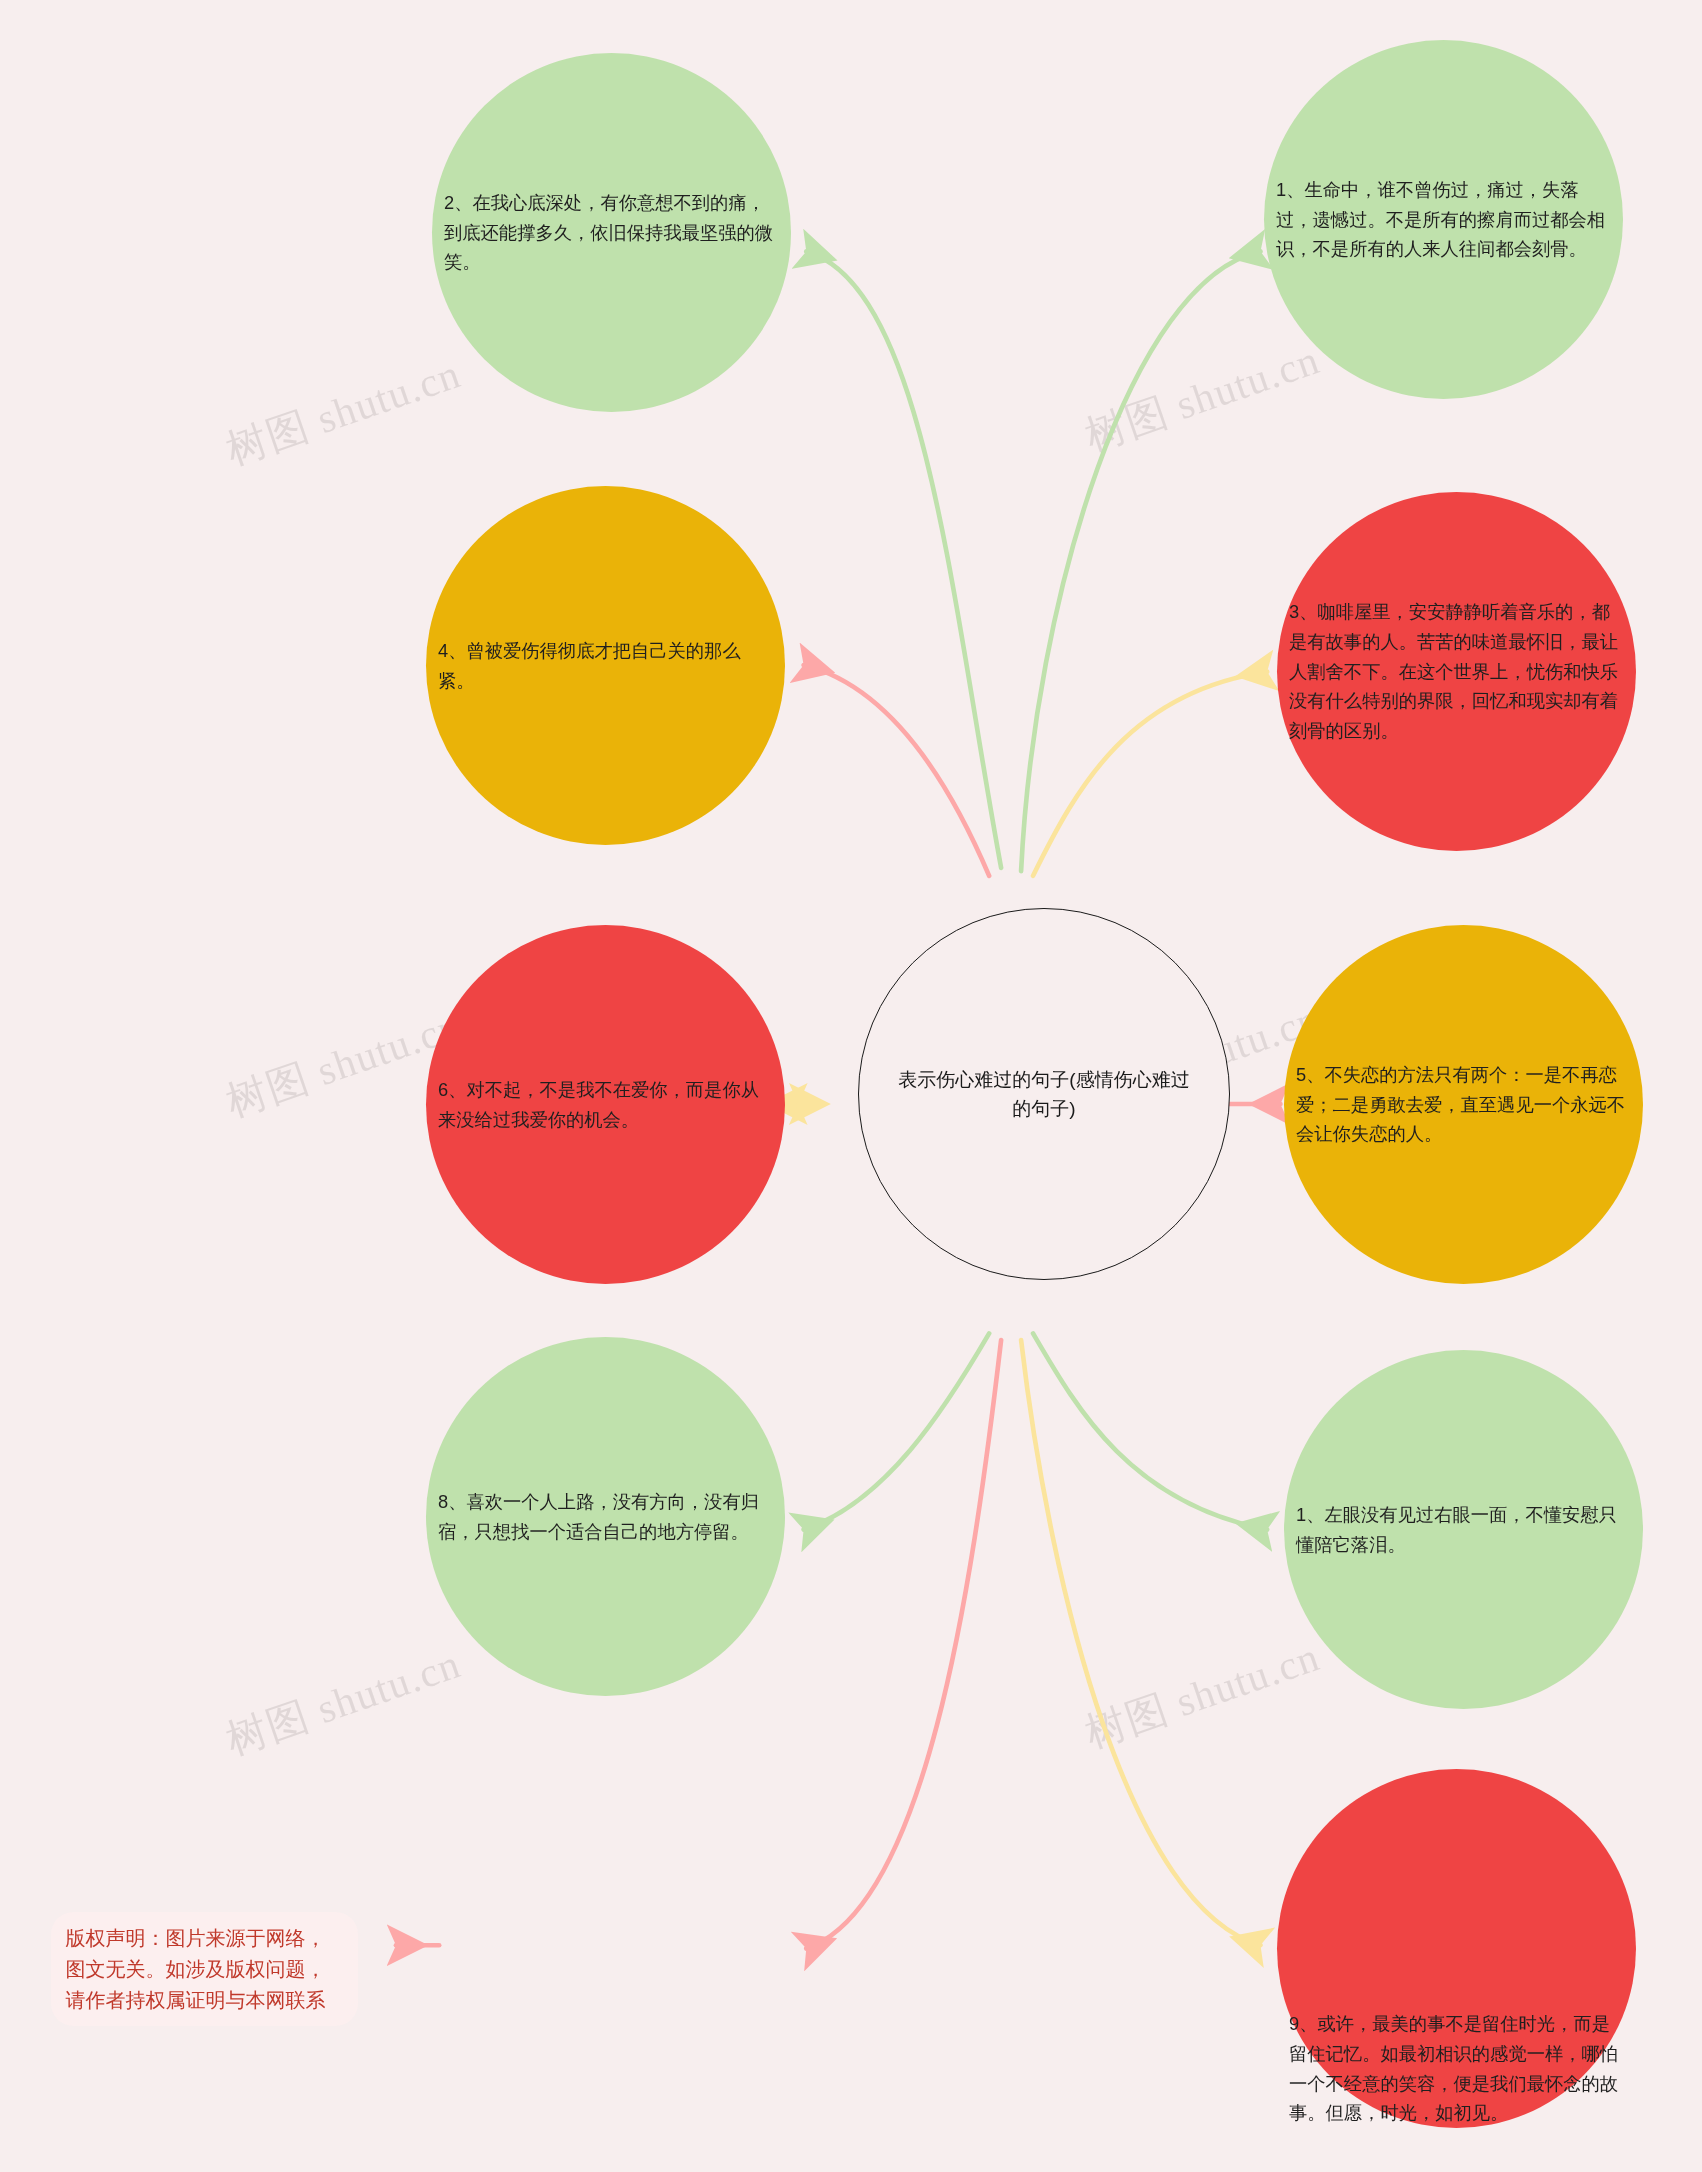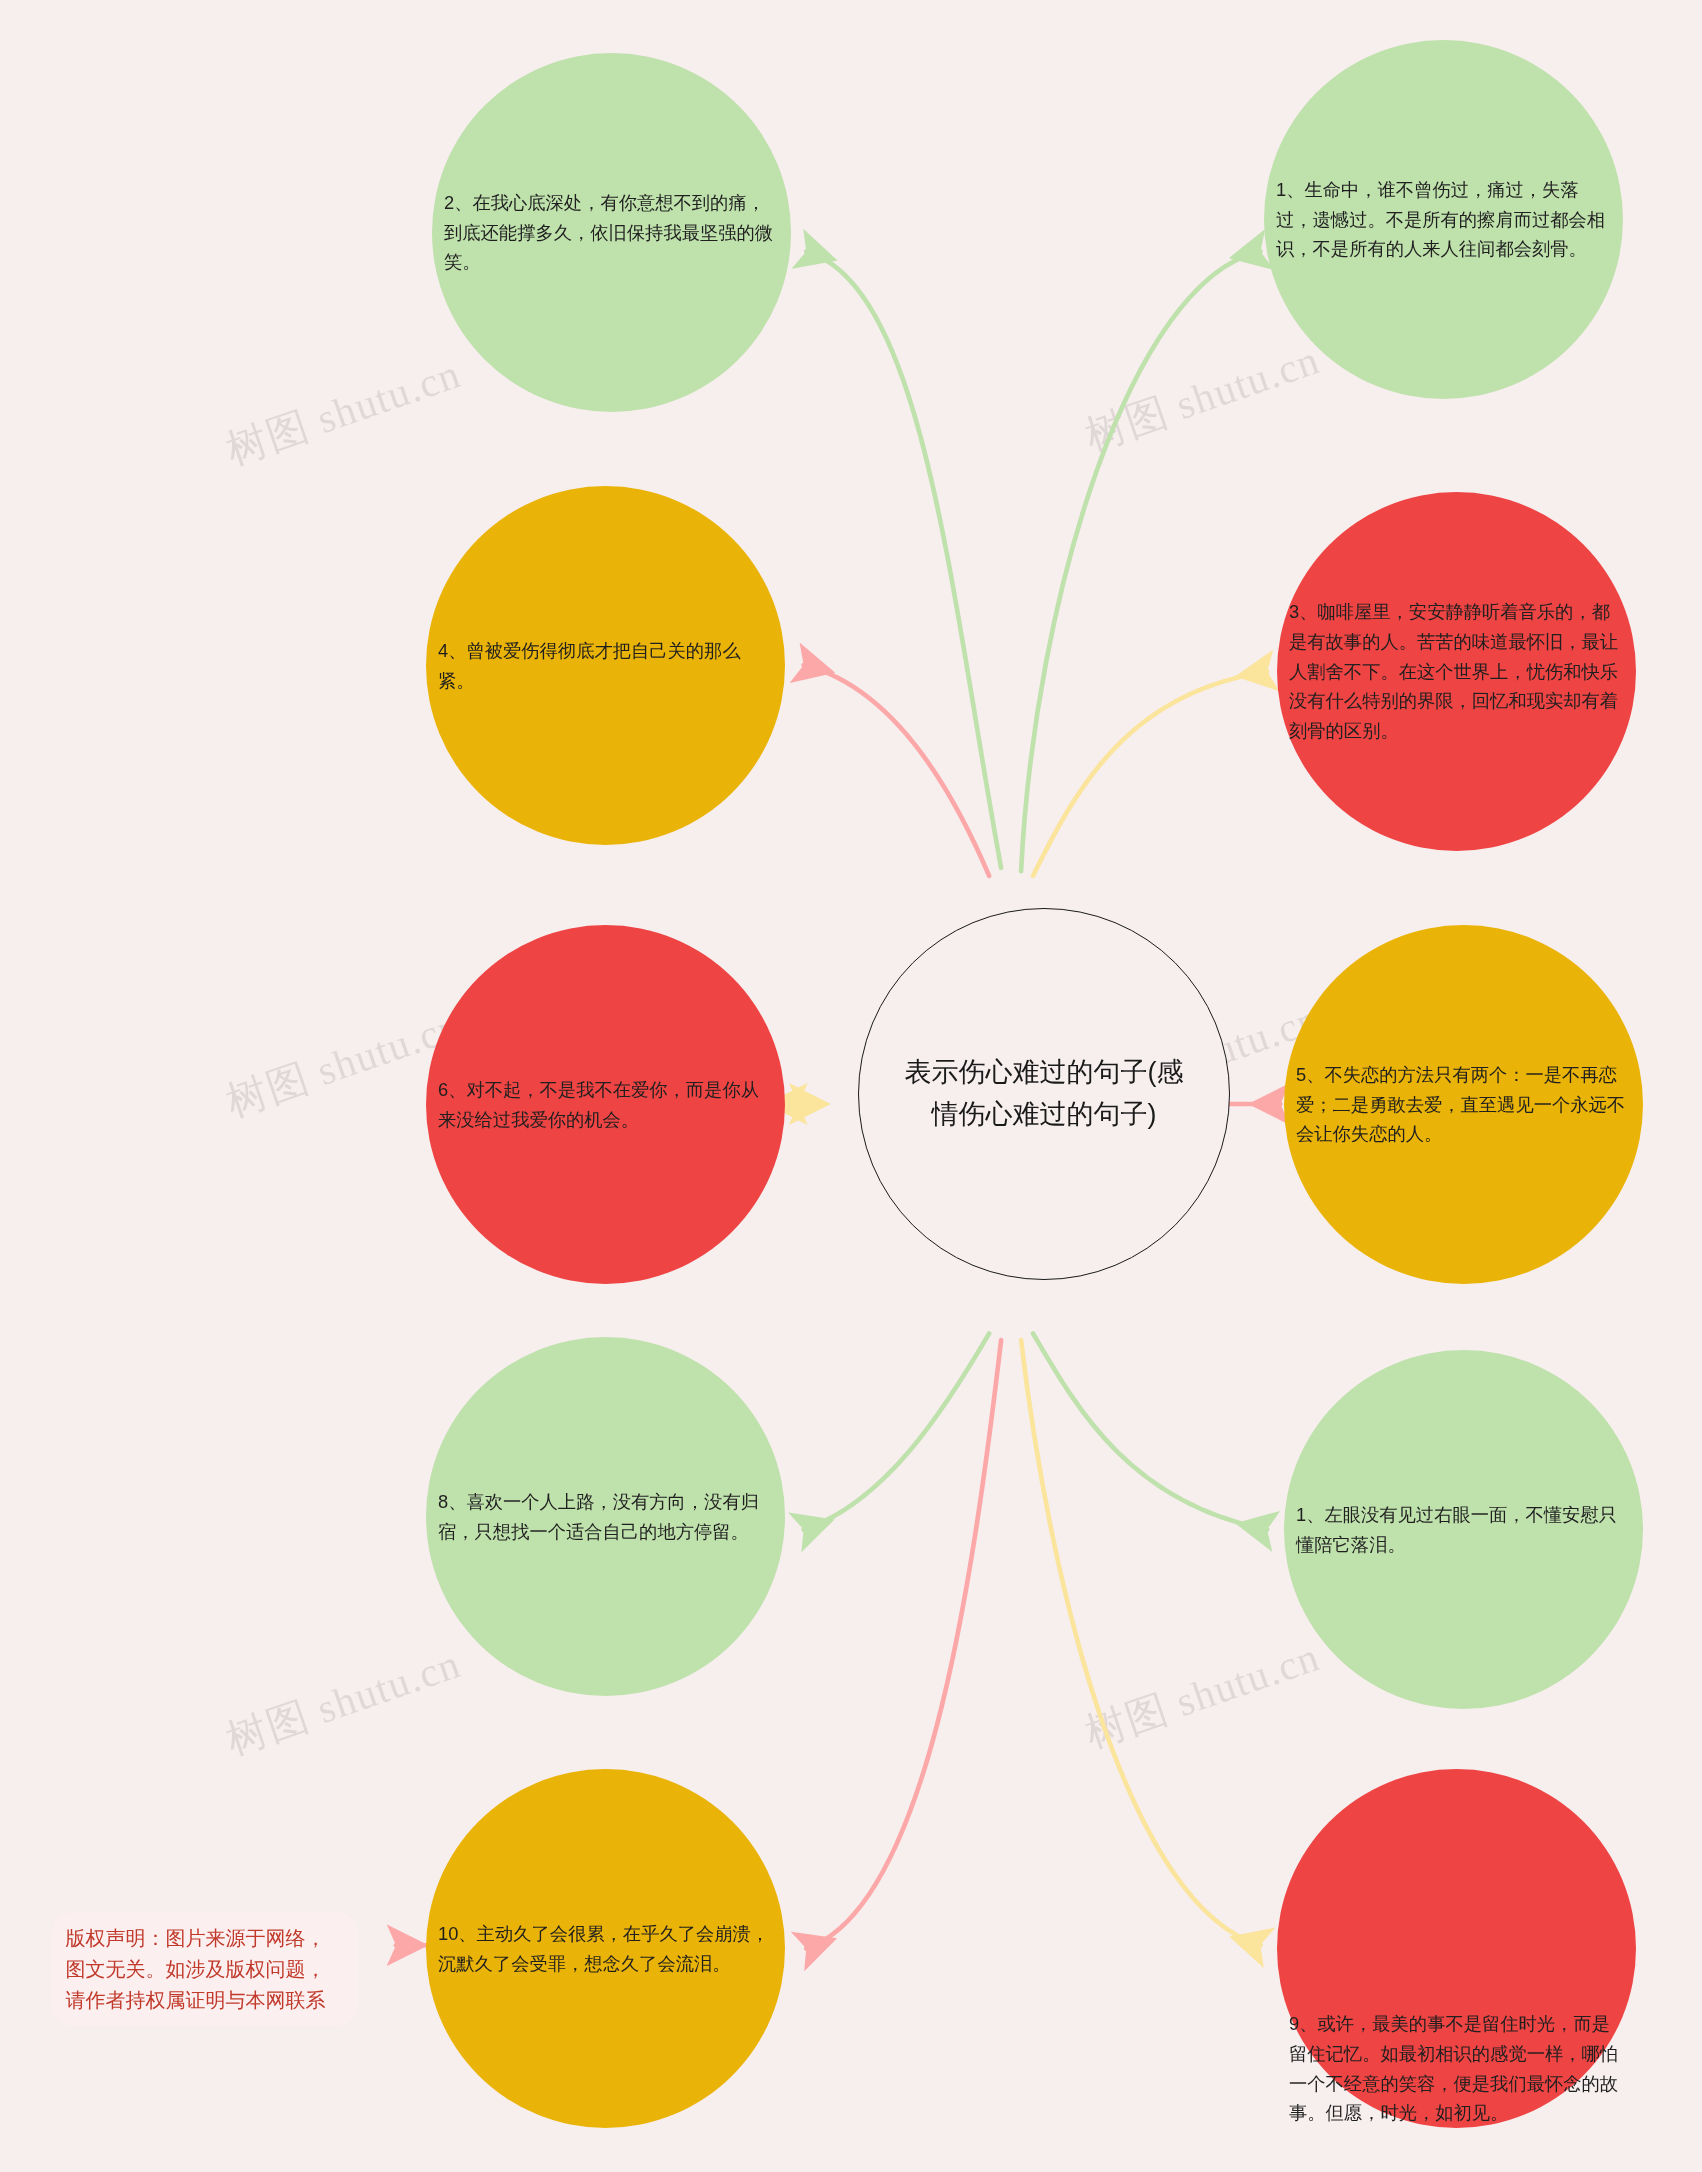--- a/index.html
+++ b/index.html
@@ -76,21 +76,21 @@
     border-radius: 50%;
     background: #F7EEEE;
     border: 1.3px solid #1A1A1A;
     display: flex;
     align-items: center;
     justify-content: center;
     z-index: 4;
     box-sizing: border-box;
   }
   #central .ctxt {
-    font-size: 27px;
+    font-size: 19px;
     line-height: 1.55;
     color: #1A1A1A;
     text-align: center;
     padding: 0 36px;
   }
 
   
   #copyright {
     position: absolute;
     left: 51px;
@@ -193,20 +193,17 @@
   </div>
 
   <div class="node green" style="left:426px; top:1337px; width:359px; height:359px;">
     <div class="txt">8、喜欢一个人上路，没有方向，没有归宿，只想找一个适合自己的地方停留。</div>
   </div>
 
   <div class="node yellow" style="left:1277px; top:1769px; width:359px; height:359px;align-items:flex-end;">
     <div class="txt">9、或许，最美的事不是留住时光，而是留住记忆。如最初相识的感觉一样，哪怕一个不经意的笑容，便是我们最怀念的故事。但愿，时光，如初见。</div>
   </div>
 
-  <div class="node pink" style="left:426px; top:1769px; width:359px; height:359px;">
-    <div class="txt">10、主动久了会很累，在乎久了会崩溃，沉默久了会受罪，想念久了会流泪。</div>
-  </div>
 
   <div id="copyright">版权声明：图片来源于网络，图文无关。如涉及版权问题，请作者持权属证明与本网联系</div>
 
 </div>
 
 
 </body></html>

